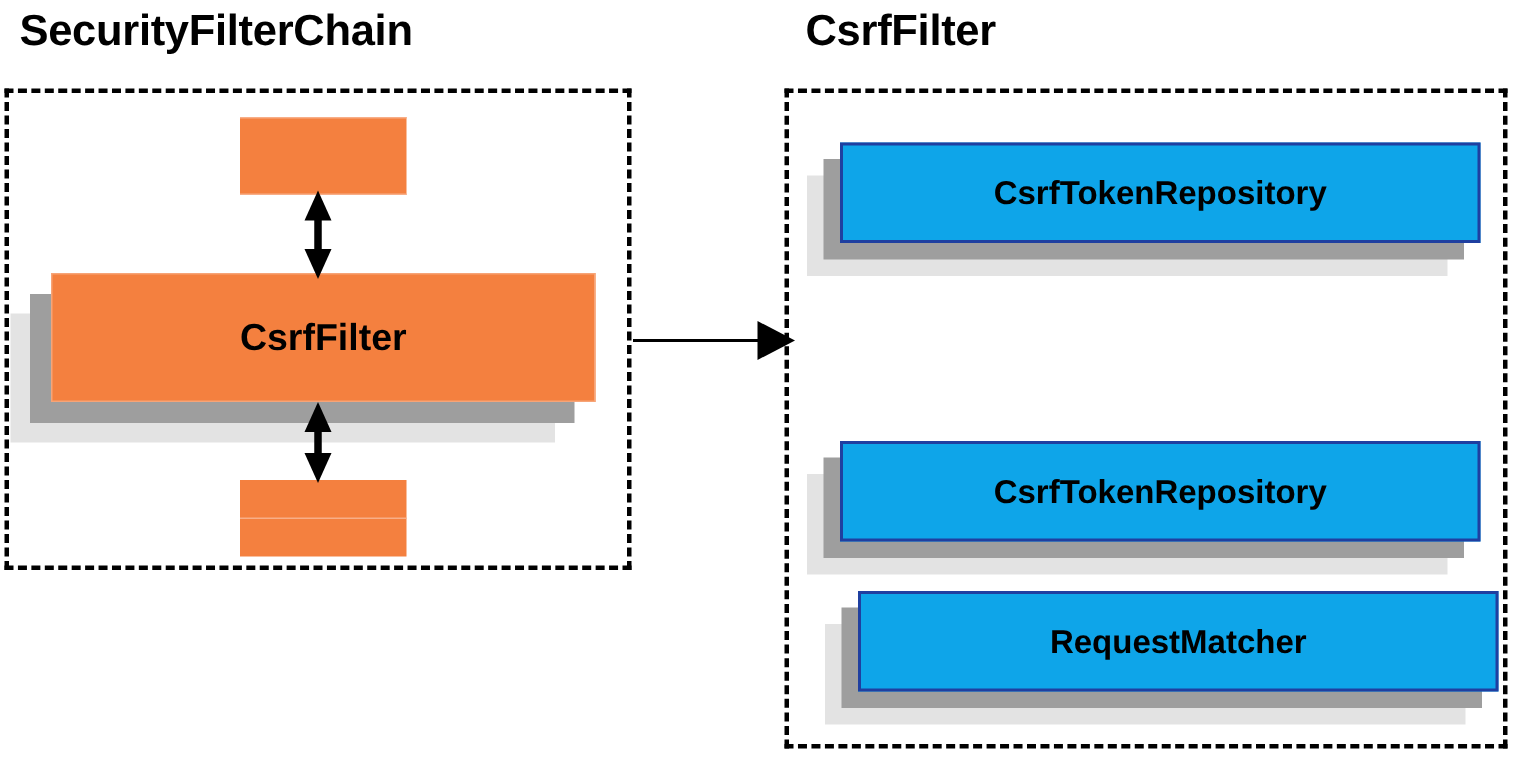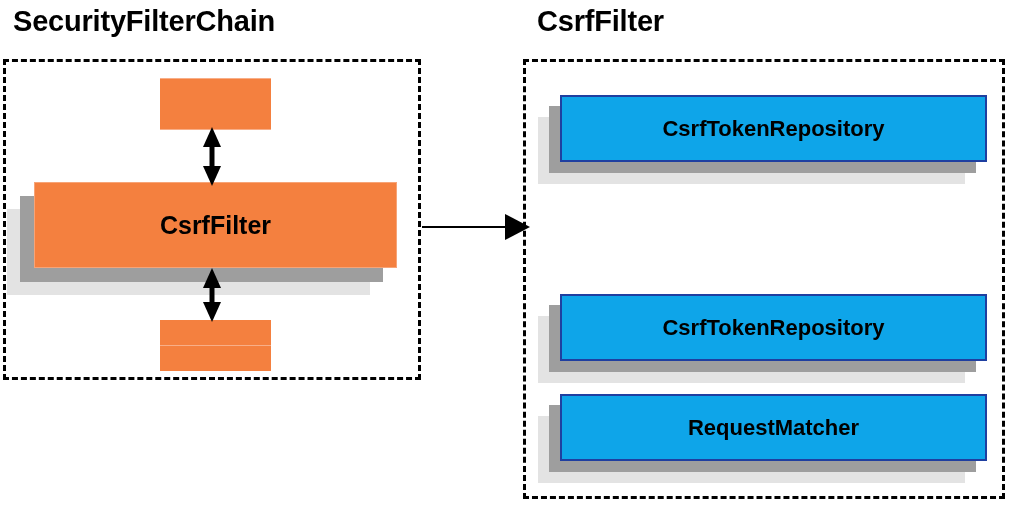--- a/index.html
+++ b/index.html
@@ -77,21 +77,21 @@
 
   
   .node.blue{left:560px;width:427px;height:67px;}
   .node.blue .face{background:#0ea5e9;border:2px solid #1f3fa0;text-align:right;}
   .node.blue .label{font-size:22px;}
   .node.blue .shadow-far{left:-22px;top:22px;}
   .node.blue .shadow-near{left:-11px;top:11px;}
   #node-blue-0{top:95px;}
   #node-blue-1{top:195px;}
   #node-blue-2{top:294px;}
-  #node-blue-3{top:394px;}
+  #node-blue-3{top:394px;margin-left:12px;}
 
   svg.arrows{position:absolute;left:0;top:0;width:1010px;height:505px;overflow:visible;}
 </style>
 </head>
 <body>
 
 <div id="stage">
 
   <div class="panel-title" id="title-left">SecurityFilterChain</div>
 

